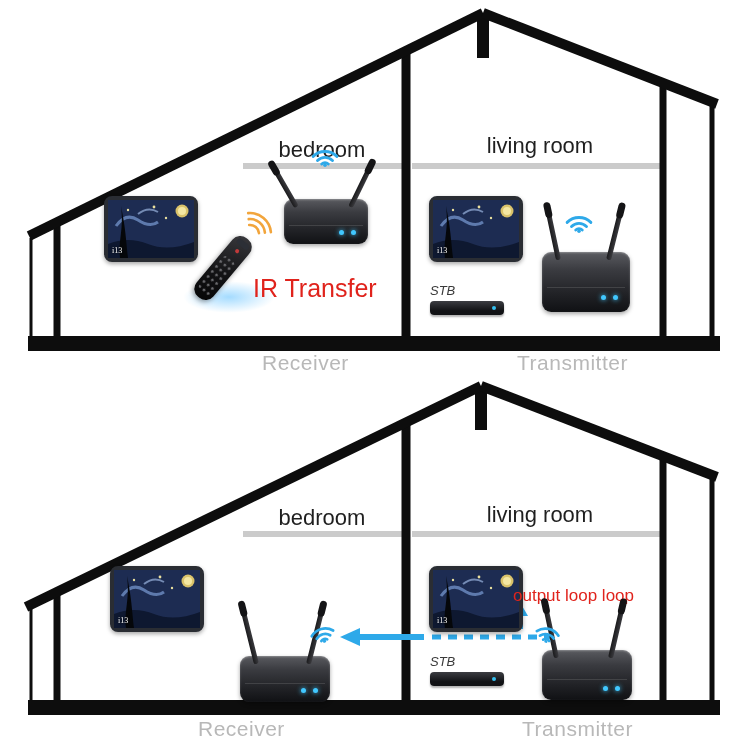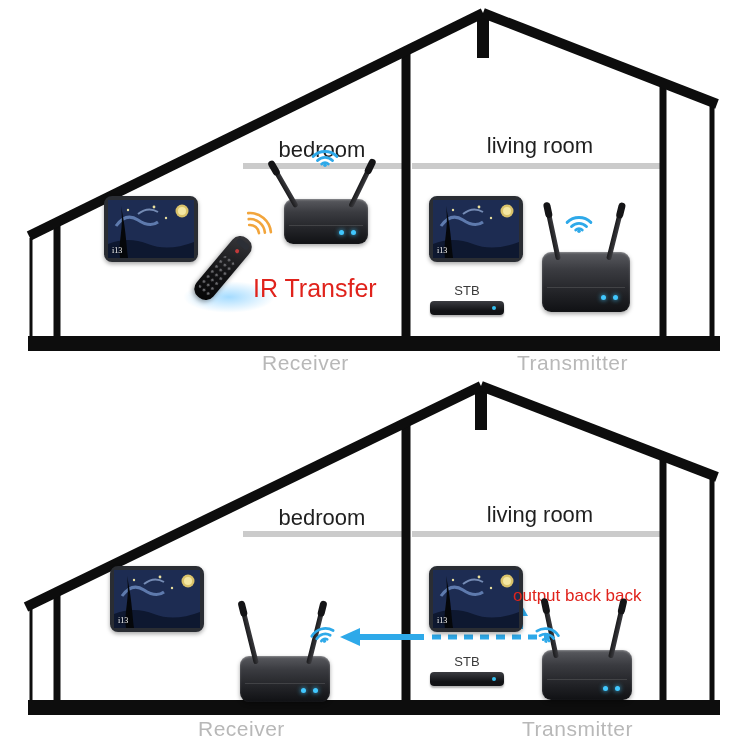--- a/index.html
+++ b/index.html
@@ -54,21 +54,21 @@
   
   .stb {
     position:absolute; height:14px; border-radius:4px;
     background:linear-gradient(180deg,#3c3d42,#111215 70%);
     box-shadow:0 2px 2px rgba(0,0,0,.3);
   }
   .stb::after {
     content:""; position:absolute; right:8px; top:5px; width:4px; height:4px;
     border-radius:50%; background:#35c0f0;
   }
-  .stb-label { position:absolute; font-size:13px; color:#3a3a3a; text-align:center; }
+  .stb-label { position:absolute; font-size:13px; color:#3a3a3a; text-align:left;font-style:italic; }
 
   .wifi { position:absolute; }
 
   
   .remote {
     position:absolute; width:22px; height:76px; border-radius:10px;
     background:linear-gradient(155deg,#3a3a3e 0%,#141416 55%,#050506 100%);
     box-shadow:0 2px 5px rgba(0,0,0,.4); transform:rotate(40deg);
   }
   .remote .ir-window {
@@ -259,21 +259,21 @@
         <circle cx="74" cy="11" r="4" fill="#f4e7a2"></circle>
       <circle cx="46" cy="7" r="1.4" fill="#e9df9e"></circle>
         <circle cx="58" cy="18" r="1.2" fill="#e9df9e"></circle>
         <circle cx="20" cy="10" r="1.2" fill="#e9df9e"></circle>
       <path d="M0,44 Q20,36 40,44 T86,42 L86,58 L0,58 Z" fill="#0e1830"></path>
       <path d="M12,58 C10,40 16,30 13,6 C18,30 18,42 20,58 Z" fill="#05070a"></path>
     </svg>
     <span class="osd">i13</span>
   </div>
 
-  <div class="red-note" style="left:513px; top:586px; font-size:17px;">output back back</div>
+  <div class="red-note" style="left:513px; top:586px; font-size:17px;">output loop loop</div>
 
   <div class="stb-label" style="left:430px; top:654px; width:74px;">STB</div>
   <div class="stb" style="left:430px; top:672px; width:74px;"></div>
 
   <div class="device" style="left:542px; top:650px; width:90px; height:50px;">
     <div class="antenna" style="left:12px; height:58px; transform:rotate(-12deg);"></div>
     <div class="antenna" style="left:66px; height:58px; transform:rotate(13deg);"></div>
     <i class="led" style="right:12px; bottom:9px;"></i>
     <i class="led" style="right:24px; bottom:9px;"></i>
   </div>

